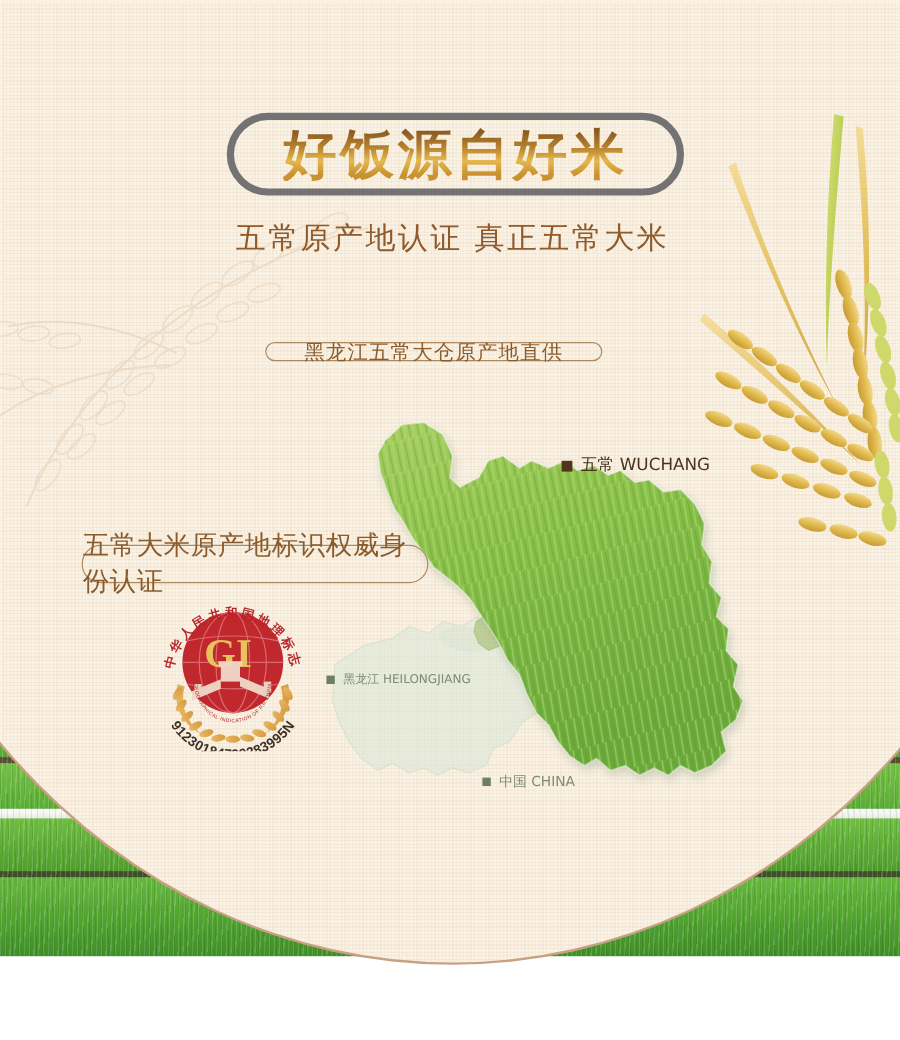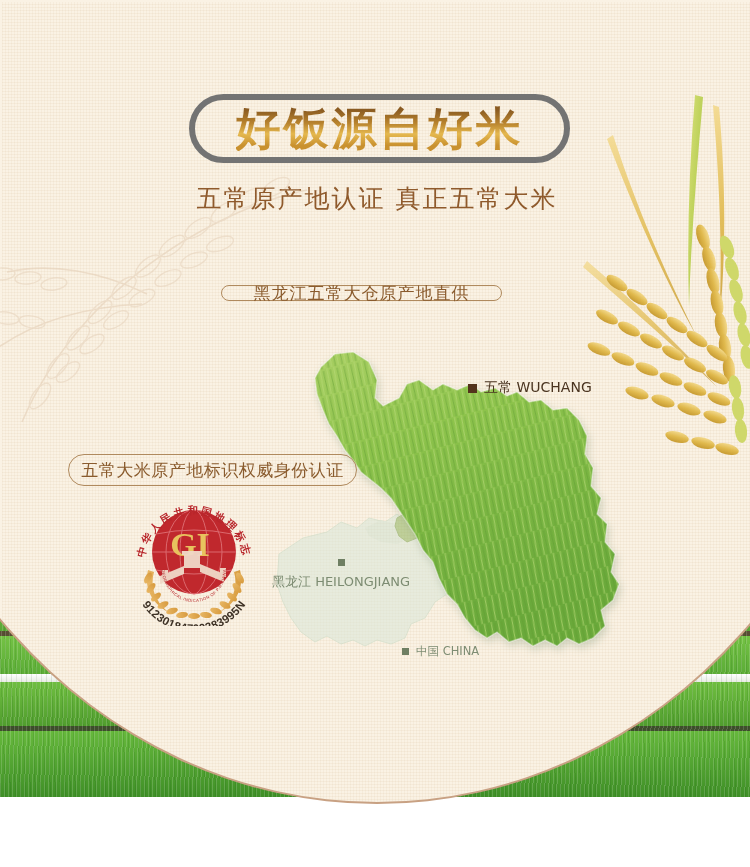--- a/index.html
+++ b/index.html
@@ -76,36 +76,36 @@
   .supply-pill{position:absolute;left:219px;top:283px;width:281px;height:16px;
     border:1.5px solid #b08a5e;border-radius:17px;box-sizing:border-box;
     display:flex;align-items:center;justify-content:center;}
   .supply-text{font-size:17px;color:#8a5b2d;letter-spacing:1px;
     font-family:"DejaVu Sans","Liberation Sans",sans-serif;}
 
   
   .cert-pill{position:absolute;left:66px;top:452px;width:289px;height:32px;
     border:1.5px solid #b08a5e;border-radius:17px;box-sizing:border-box;
     display:flex;align-items:center;justify-content:center;}
-  .cert-text{font-size:17px;color:#8a5b2d;letter-spacing:.5px;
+  .cert-text{font-size:22px;color:#8a5b2d;letter-spacing:.5px;
     font-family:Liberation Sans, sans-serif;}
 
   
   .seal{position:absolute;left:126px;top:492px;width:132px;height:132px;}
 
   
   .mapwrap{position:absolute;left:255px;top:330px;width:400px;height:350px;}
 
   
   .lg{position:absolute;display:flex;align-items:center;gap:7px;white-space:nowrap;
     font-family:"DejaVu Sans","Liberation Sans",sans-serif;}
   .lg .sq{width:9px;height:9px;display:inline-block;}
   .lg-wuchang{left:466px;top:377px;font-size:14px;color:#4a3420;}
   .lg-wuchang .sq{background:#53331c;}
-  .lg-hlj{left:270px;top:557px;font-size:13px;color:#7d8c72;flex-direction:column;}
+  .lg-hlj{left:270px;top:557px;font-size:10px;color:#7d8c72;}
   .lg-hlj .sq{width:7px;height:7px;background:#6f7f63;}
   .lg-china{left:400px;top:642px;font-size:11.5px;color:#7d8c72;}
   .lg-china .sq{width:7px;height:7px;background:#6f7f63;}
 </style>
 </head>
 <body>
 
 <div id="stage">
 
   <div class="photo">

